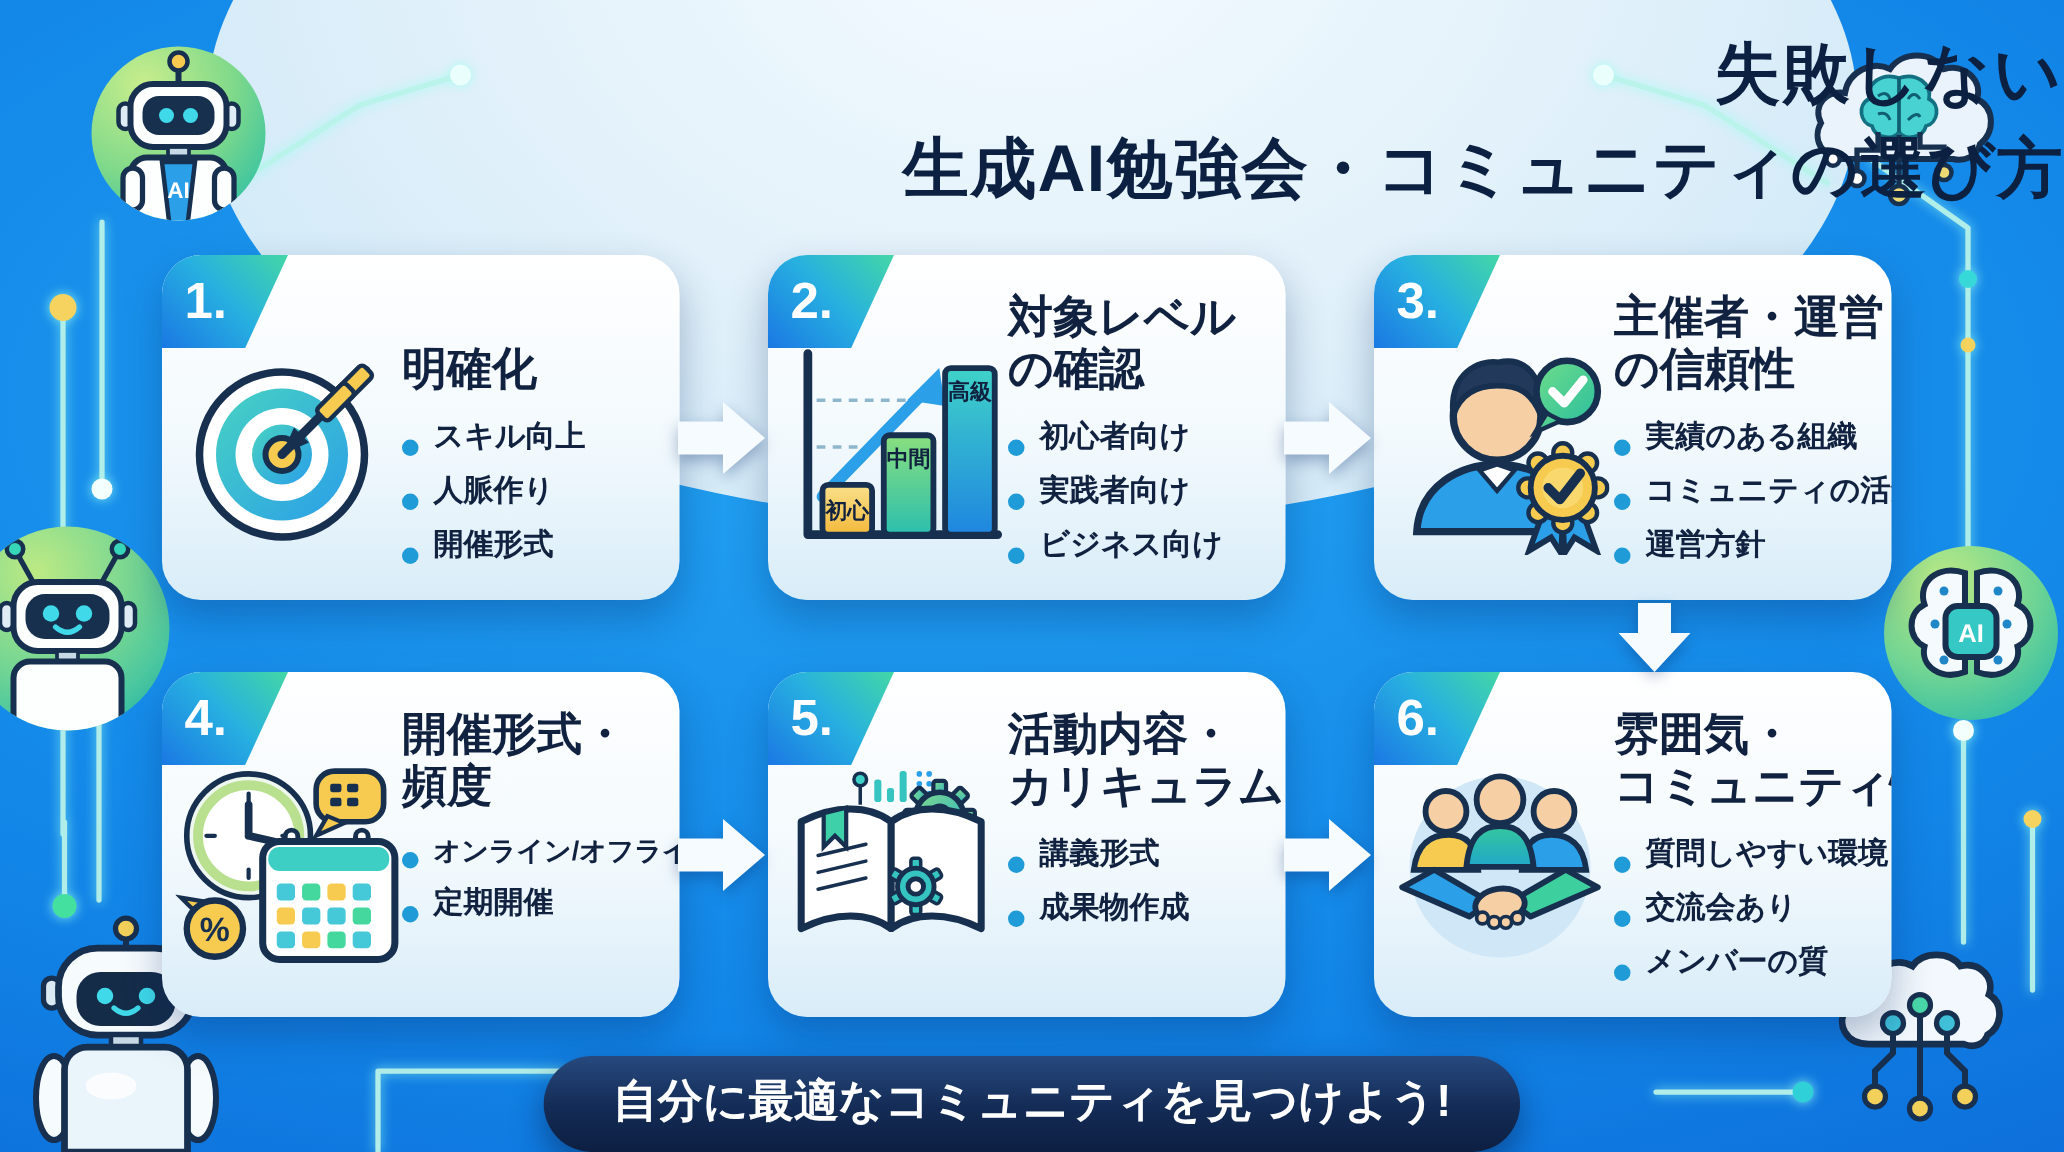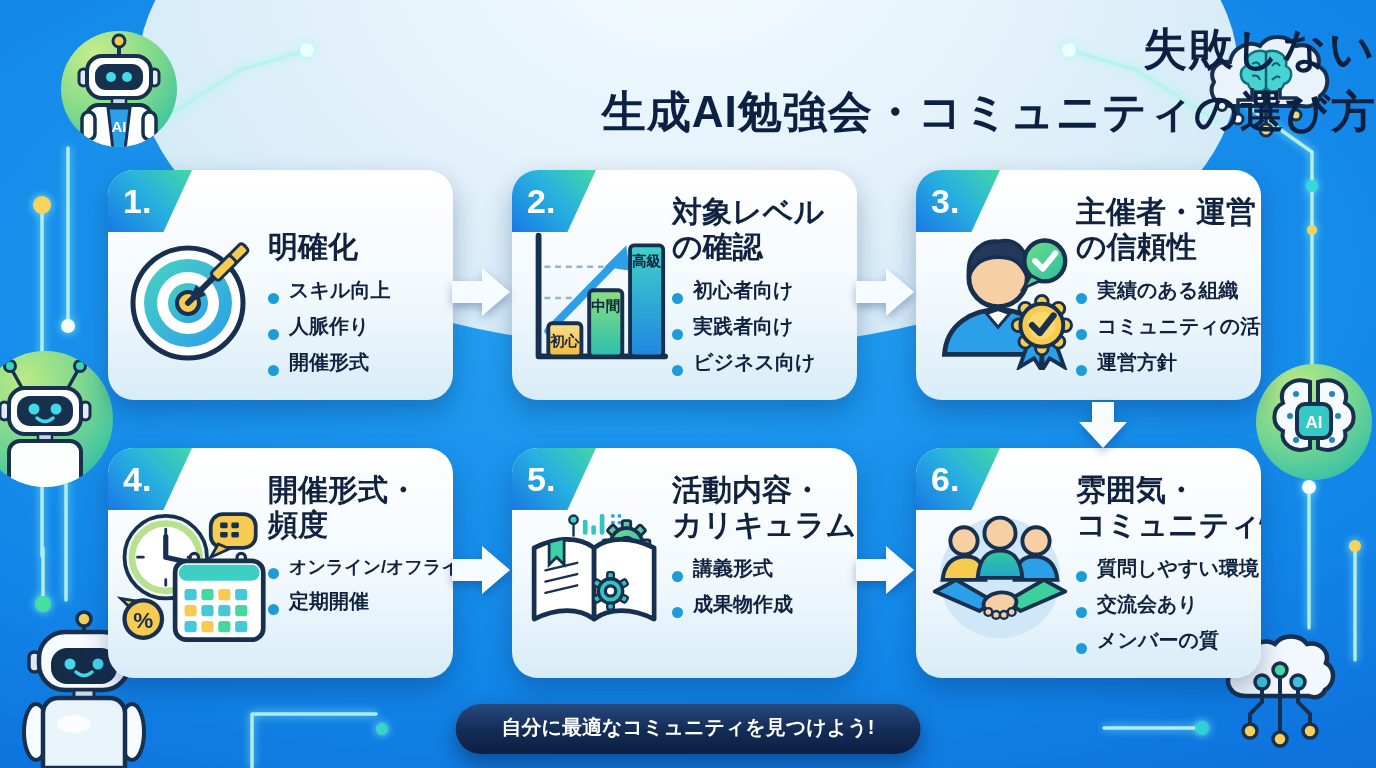--- a/index.html
+++ b/index.html
@@ -47,21 +47,21 @@
   .dot{ width:11px; height:11px; border-radius:50%; background:#1f9cd8; margin-right:10px; flex:0 0 11px; }
 
   .arrow{ position:absolute; z-index:6; filter: drop-shadow(0 4px 5px rgba(8,45,110,.35)); }
   .ar1{ left:452px; top:268px; } .ar2{ left:856px; top:268px; }
   .ar3{ left:452px; top:546px; } .ar4{ left:856px; top:546px; }
   .ard{ left:1079px; top:402px; }
 
   .banner{
     position:absolute; left:50%; top:704px; transform:translateX(-50%);
     background: linear-gradient(180deg,#27497e 0%,#132b55 55%,#0d1f42 100%);
-    color:#fff; font-size:20px; font-weight:800; white-space:nowrap;
+    color:#fff; font-size:30px; font-weight:800; white-space:nowrap;
     padding:10px 46px 13px; border-radius:42px; z-index:7;
     box-shadow: 0 10px 22px rgba(4,22,60,.45);
   }
   svg text{ font-family:"Liberation Sans","DejaVu Sans",sans-serif; }
 </style>
 </head>
 <body>
 
 <div class="page">
 

